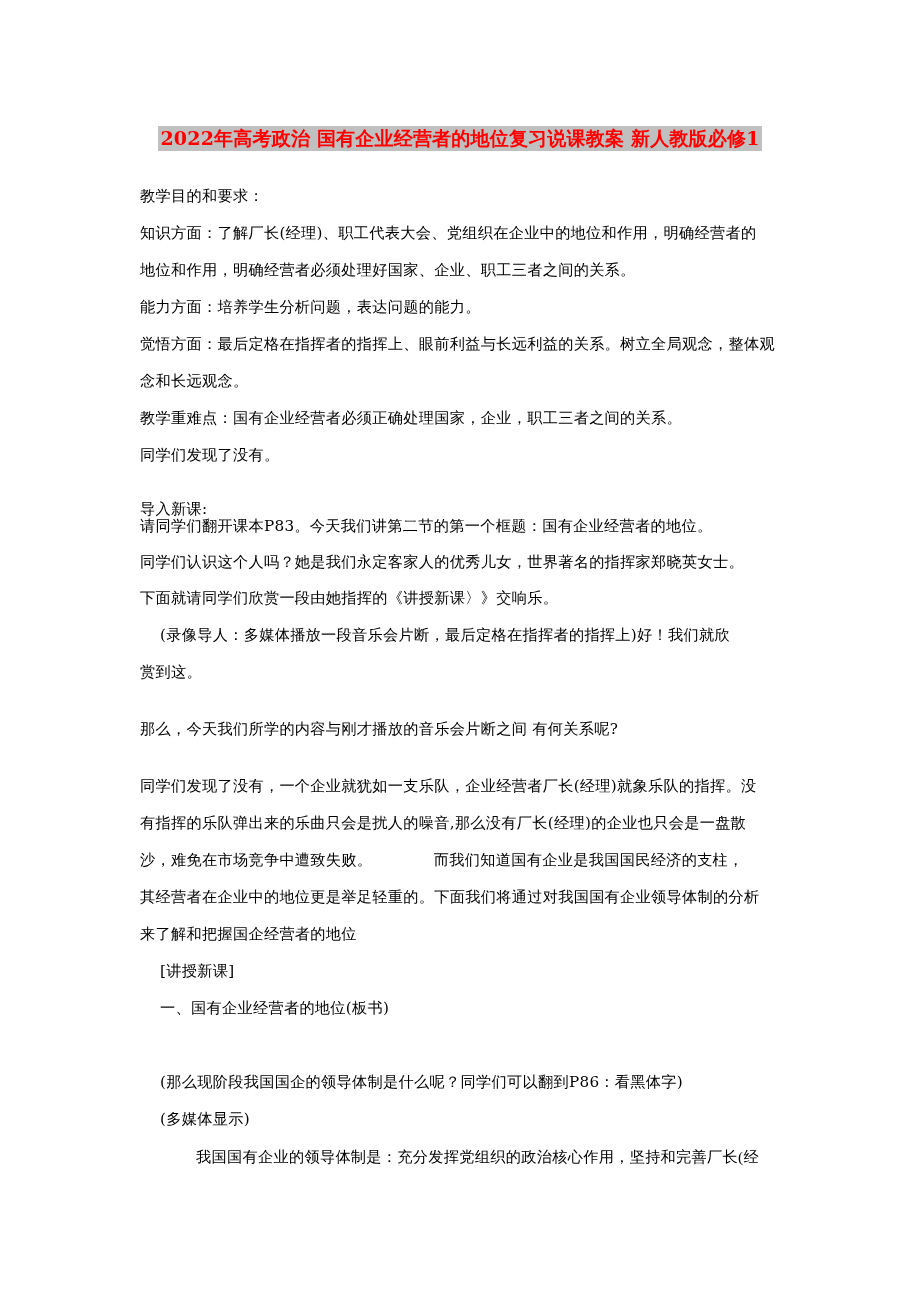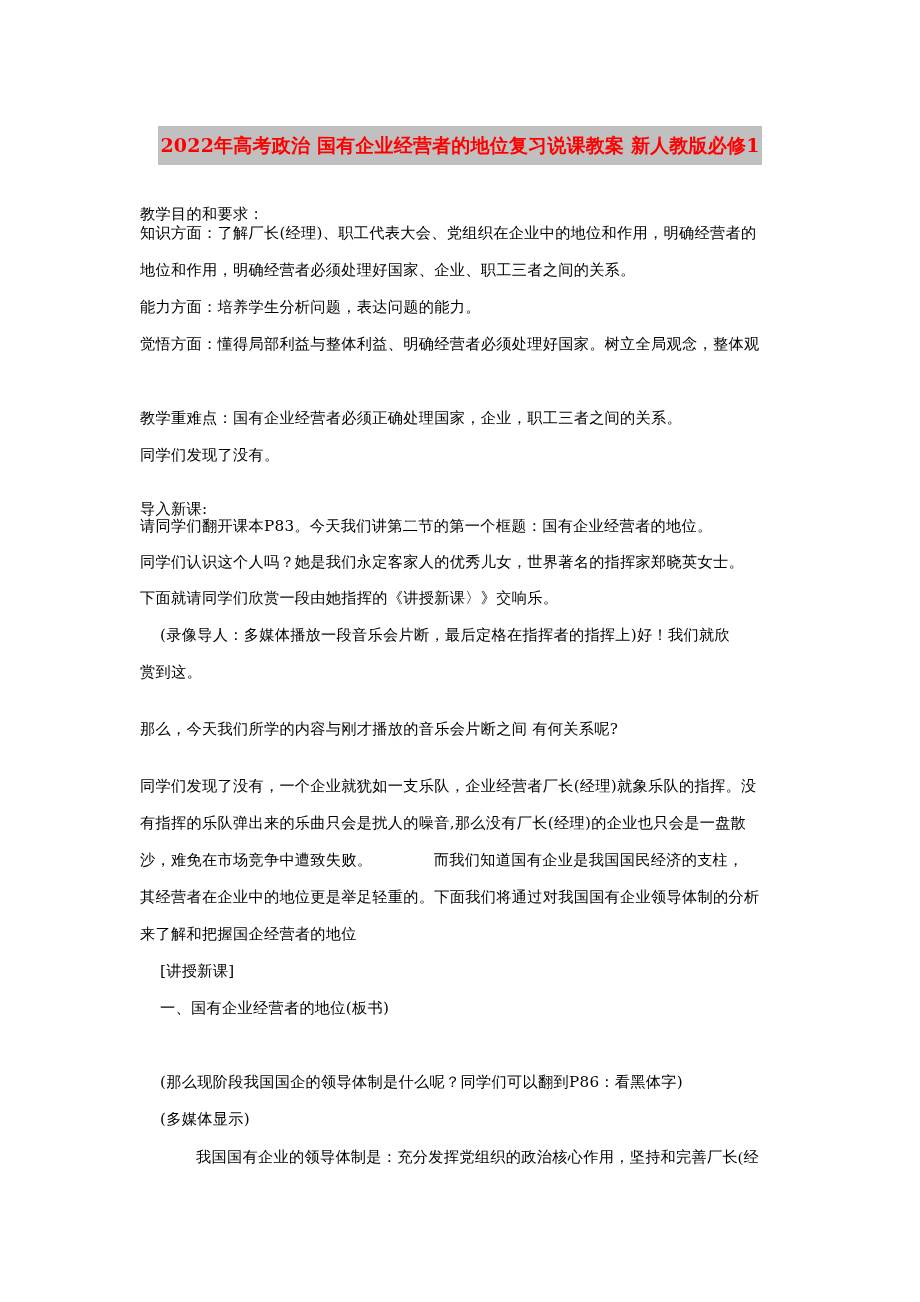--- a/index.html
+++ b/index.html
@@ -30,21 +30,21 @@
       text-align: center;
     }
     .title {
       display: inline-block;
       background: #c0c0c0;
       color: #ff0000;
       font-family: "DejaVu Serif", "Liberation Serif", serif;
       font-weight: bold;
       font-size: 19px;
       line-height: 25px;
-      padding: 7px 2px;
+      padding: 0 2px;
       letter-spacing: 0.2px;
       white-space: nowrap;
     }
     .line {
       position: absolute;
       left: 140px;
       width: 650px;
       font-size: 15.2px;
       line-height: 20px;
       white-space: nowrap;
@@ -54,25 +54,26 @@
     .indent2 { left: 196px; font-family: Liberation Serif, serif; }
   </style>
 </head>
 <body>
 
 <div class="page">
   <div class="title-wrap">
     <span class="title">2022年高考政治  国有企业经营者的地位复习说课教案 新人教版必修1</span>
   </div>
 
-  <div class="line" style="top:204px">教学目的和要求：</div>
+  <div class="line" style="top:186px">教学目的和要求：</div>
   <div class="line" style="top:223px">知识方面：了解厂长(经理)、职工代表大会、党组织在企业中的地位和作用，明确经营者的</div>
   <div class="line" style="top:260px">地位和作用，明确经营者必须处理好国家、企业、职工三者之间的关系。</div>
   <div class="line" style="top:297px">能力方面：培养学生分析问题，表达问题的能力。</div>
-  <div class="line" style="top:334px">觉悟方面：懂得局部利益与整体利益、明确经营者必须处理好国家。树立全局观念，整体观</div>
+  <div class="line" style="top:334px">觉悟方面：最后定格在指挥者的指挥上、眼前利益与长远利益的关系。树立全局观念，整体观</div>
+  <div class="line" style="top:371px">念和长远观念。</div>
   <div class="line" style="top:408px">教学重难点：国有企业经营者必须正确处理国家，企业，职工三者之间的关系。</div>
   <div class="line" style="top:445px">同学们发现了没有。</div>
   <div class="line" style="top:499px">导入新课:</div>
   <div class="line" style="top:516px">请同学们翻开课本P83。今天我们讲第二节的第一个框题：国有企业经营者的地位。</div>
   <div class="line" style="top:552px">同学们认识这个人吗？她是我们永定客家人的优秀儿女，世界著名的指挥家郑晓英女士。</div>
   <div class="line" style="top:588px">下面就请同学们欣赏一段由她指挥的《讲授新课〉》交响乐。</div>
   <div class="line indent1" style="top:625px">(录像导人：多媒体播放一段音乐会片断，最后定格在指挥者的指挥上)好！我们就欣</div>
   <div class="line" style="top:662px">赏到这。</div>
   <div class="line" style="top:719px">那么，今天我们所学的内容与刚才播放的音乐会片断之间 有何关系呢?</div>
   <div class="line" style="top:776px">同学们发现了没有，一个企业就犹如一支乐队，企业经营者厂长(经理)就象乐队的指挥。没</div>

